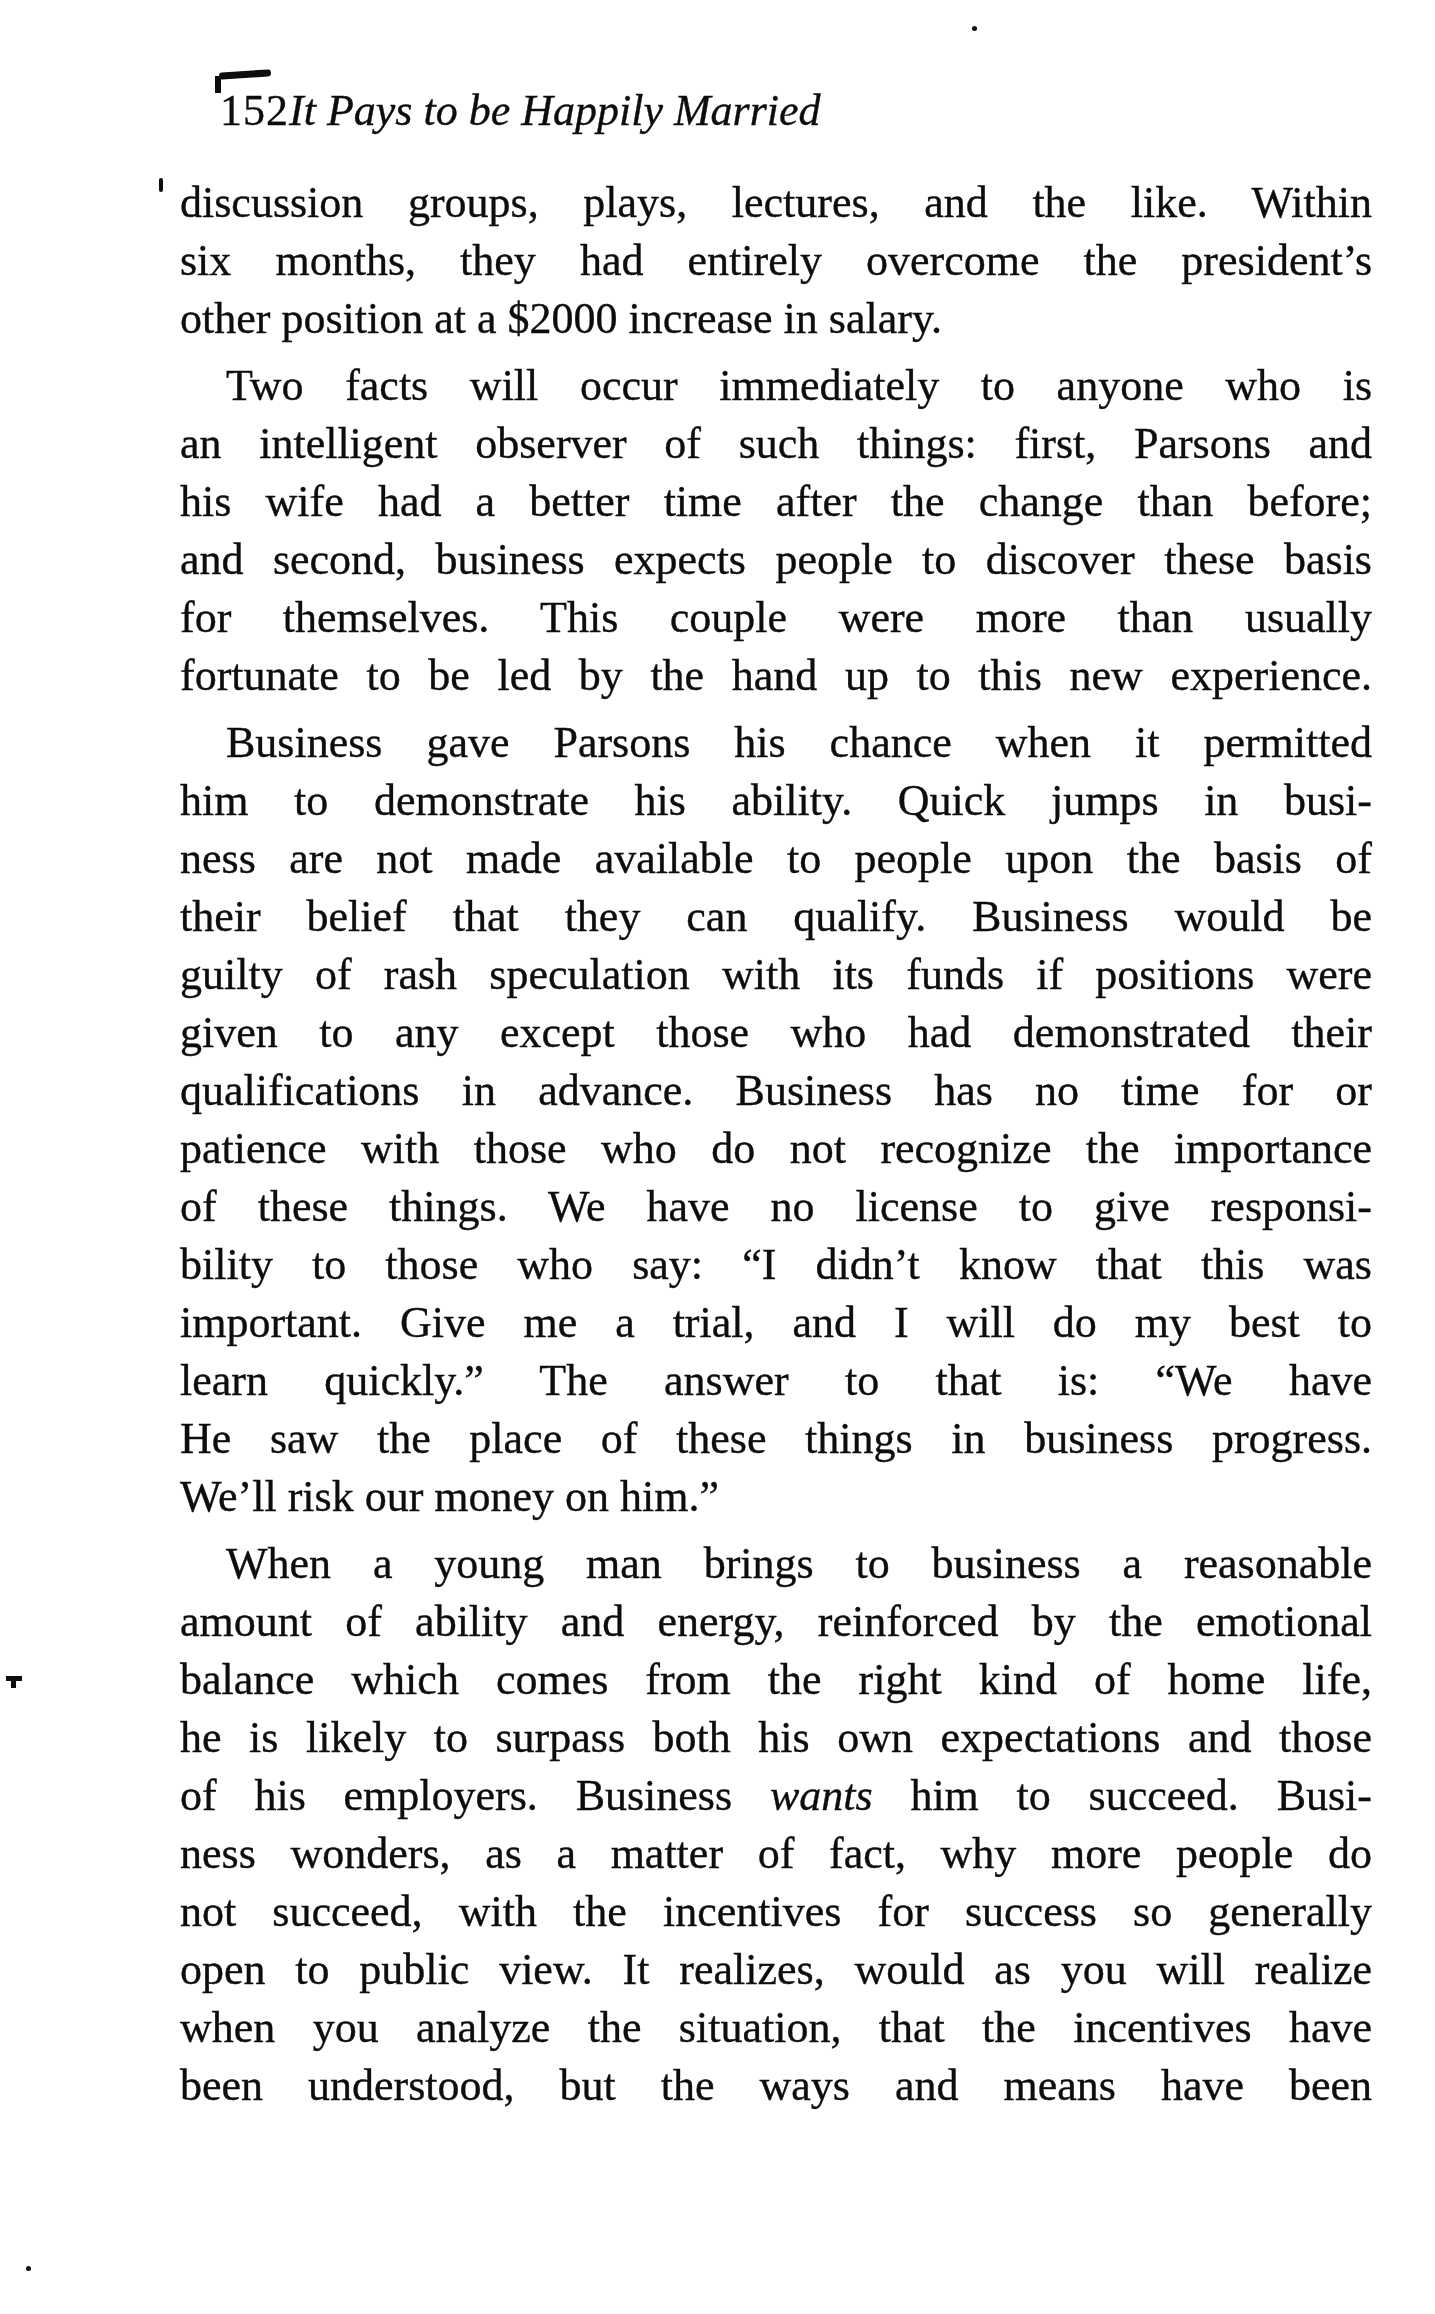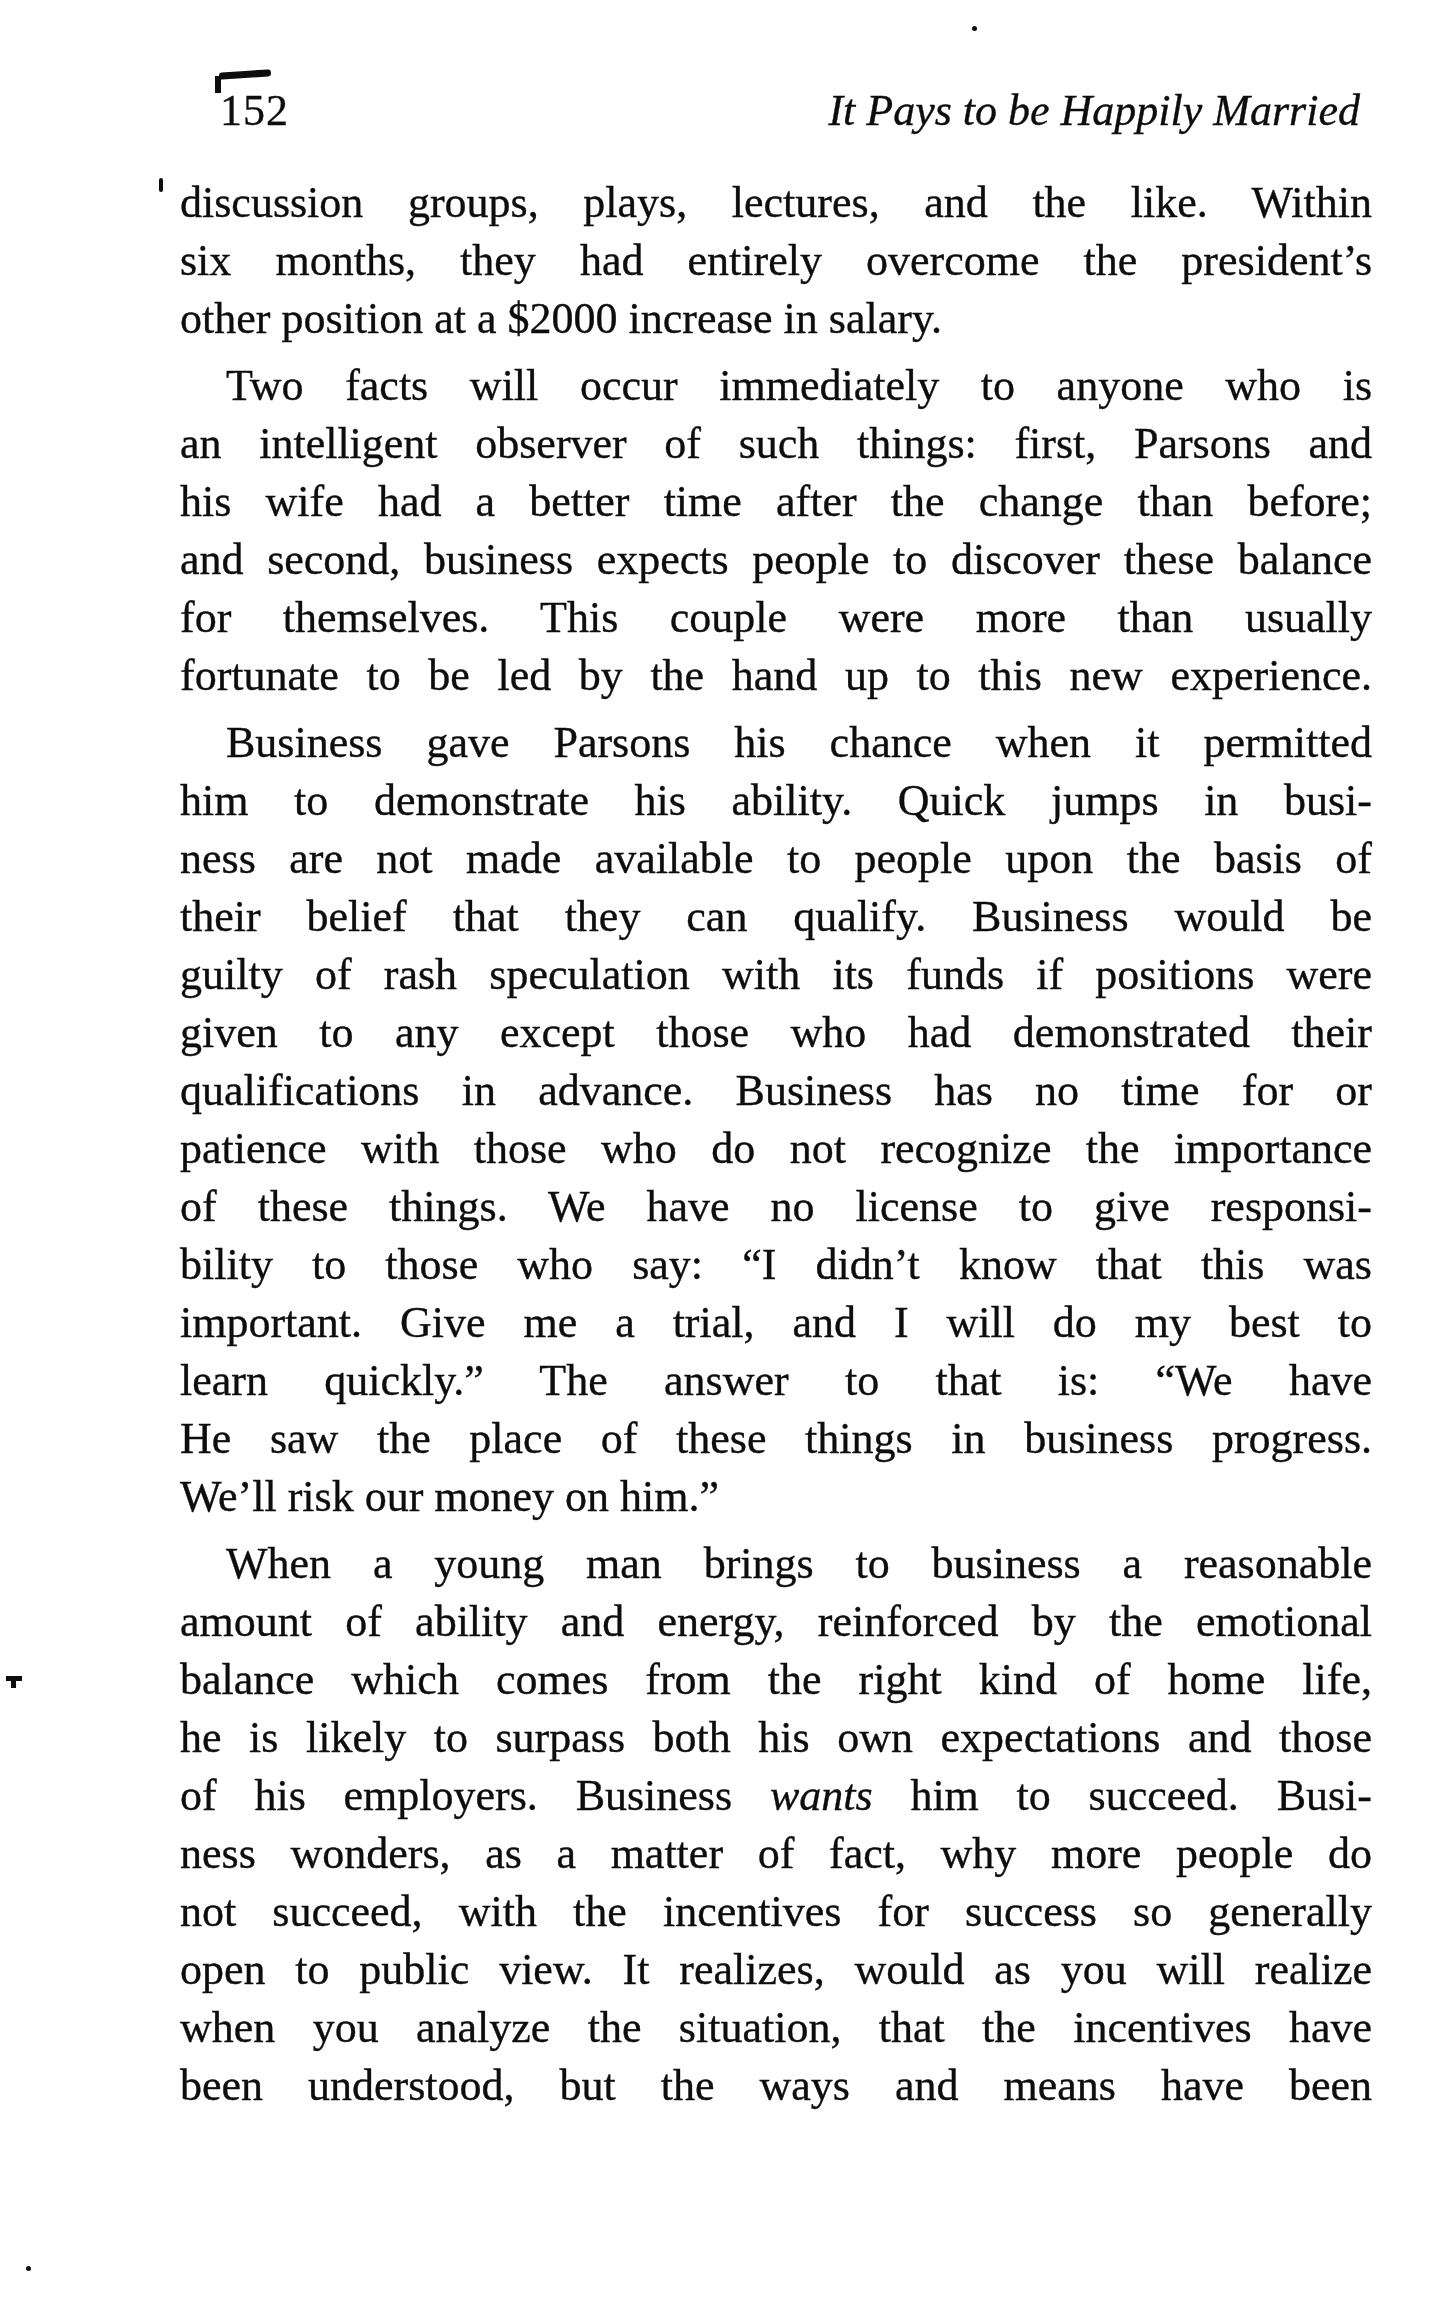--- a/index.html
+++ b/index.html
@@ -19,21 +19,20 @@
 
   
   .page-header {
     position: absolute;
     left: 168px;
     top: 82px;
     width: 1192px;
     font-size: 44px;
     line-height: 58px;
     display: flex;
-    justify-content: space-between;
     align-items: baseline;
   }
   .page-number {
     padding-left: 52px;
     letter-spacing: 1px;
   }
   .running-title {
     font-style: italic;
   }
 
@@ -77,21 +76,21 @@
   <span class="running-title">It Pays to be Happily Married</span>
 </div>
 
 <div class="text-block">
     <div class="line"><span>discussion groups, plays, lectures, and the like. Within</span></div>
     <div class="line"><span>six months, they had entirely overcome the president’s</span></div>
     <div class="line para-end"><span>other position at a $2000 increase in salary.</span></div>
     <div class="line indent"><span>Two facts will occur immediately to anyone who is</span></div>
     <div class="line"><span>an intelligent observer of such things: first, Parsons and</span></div>
     <div class="line"><span>his wife had a better time after the change than before;</span></div>
-    <div class="line"><span>and second, business expects people to discover these balance</span></div>
+    <div class="line"><span>and second, business expects people to discover these basis</span></div>
     <div class="line"><span>for themselves. This couple were more than usually</span></div>
     <div class="line"><span>fortunate to be led by the hand up to this new experience.</span></div>
     <div class="line indent"><span>Business gave Parsons his chance when it permitted</span></div>
     <div class="line"><span>him to demonstrate his ability. Quick jumps in busi-</span></div>
     <div class="line"><span>ness are not made available to people upon the basis of</span></div>
     <div class="line"><span>their belief that they can qualify. Business would be</span></div>
     <div class="line"><span>guilty of rash speculation with its funds if positions were</span></div>
     <div class="line"><span>given to any except those who had demonstrated their</span></div>
     <div class="line"><span>qualifications in advance. Business has no time for or</span></div>
     <div class="line"><span>patience with those who do not recognize the importance</span></div>

